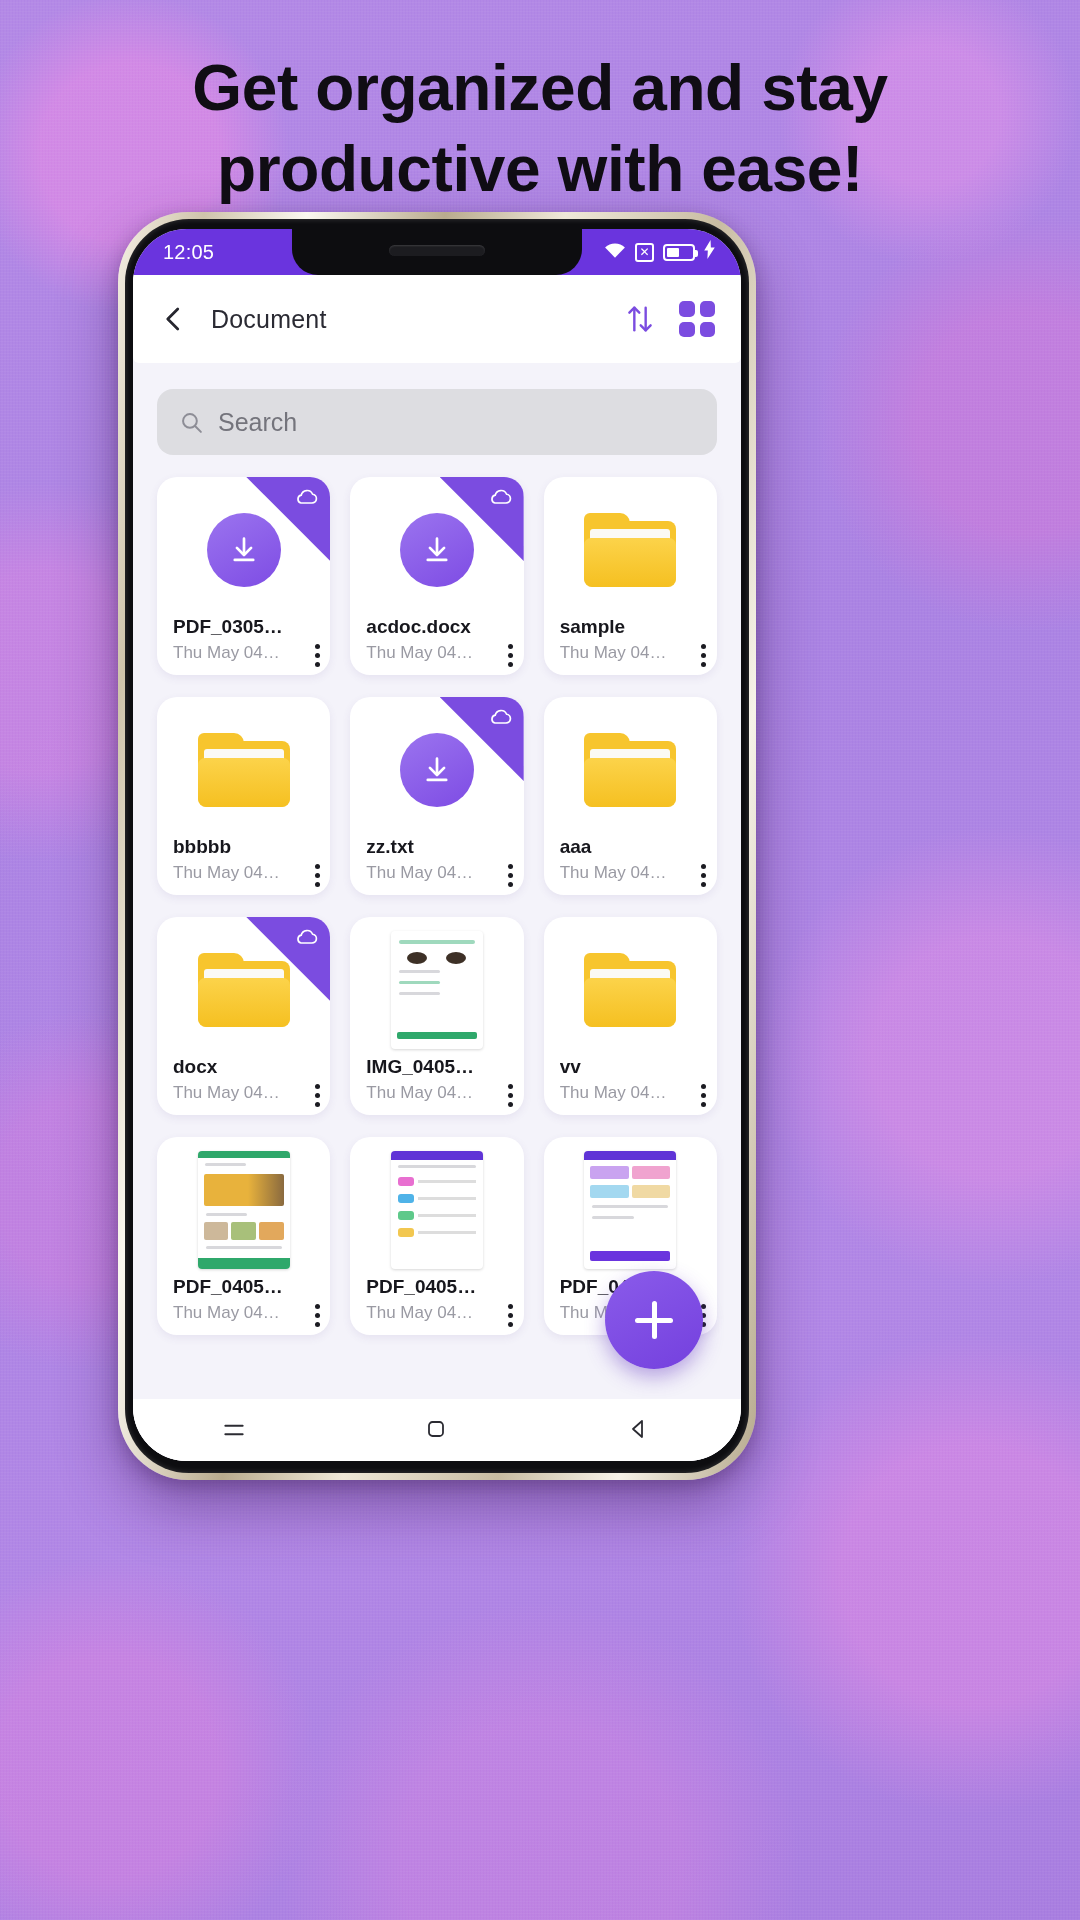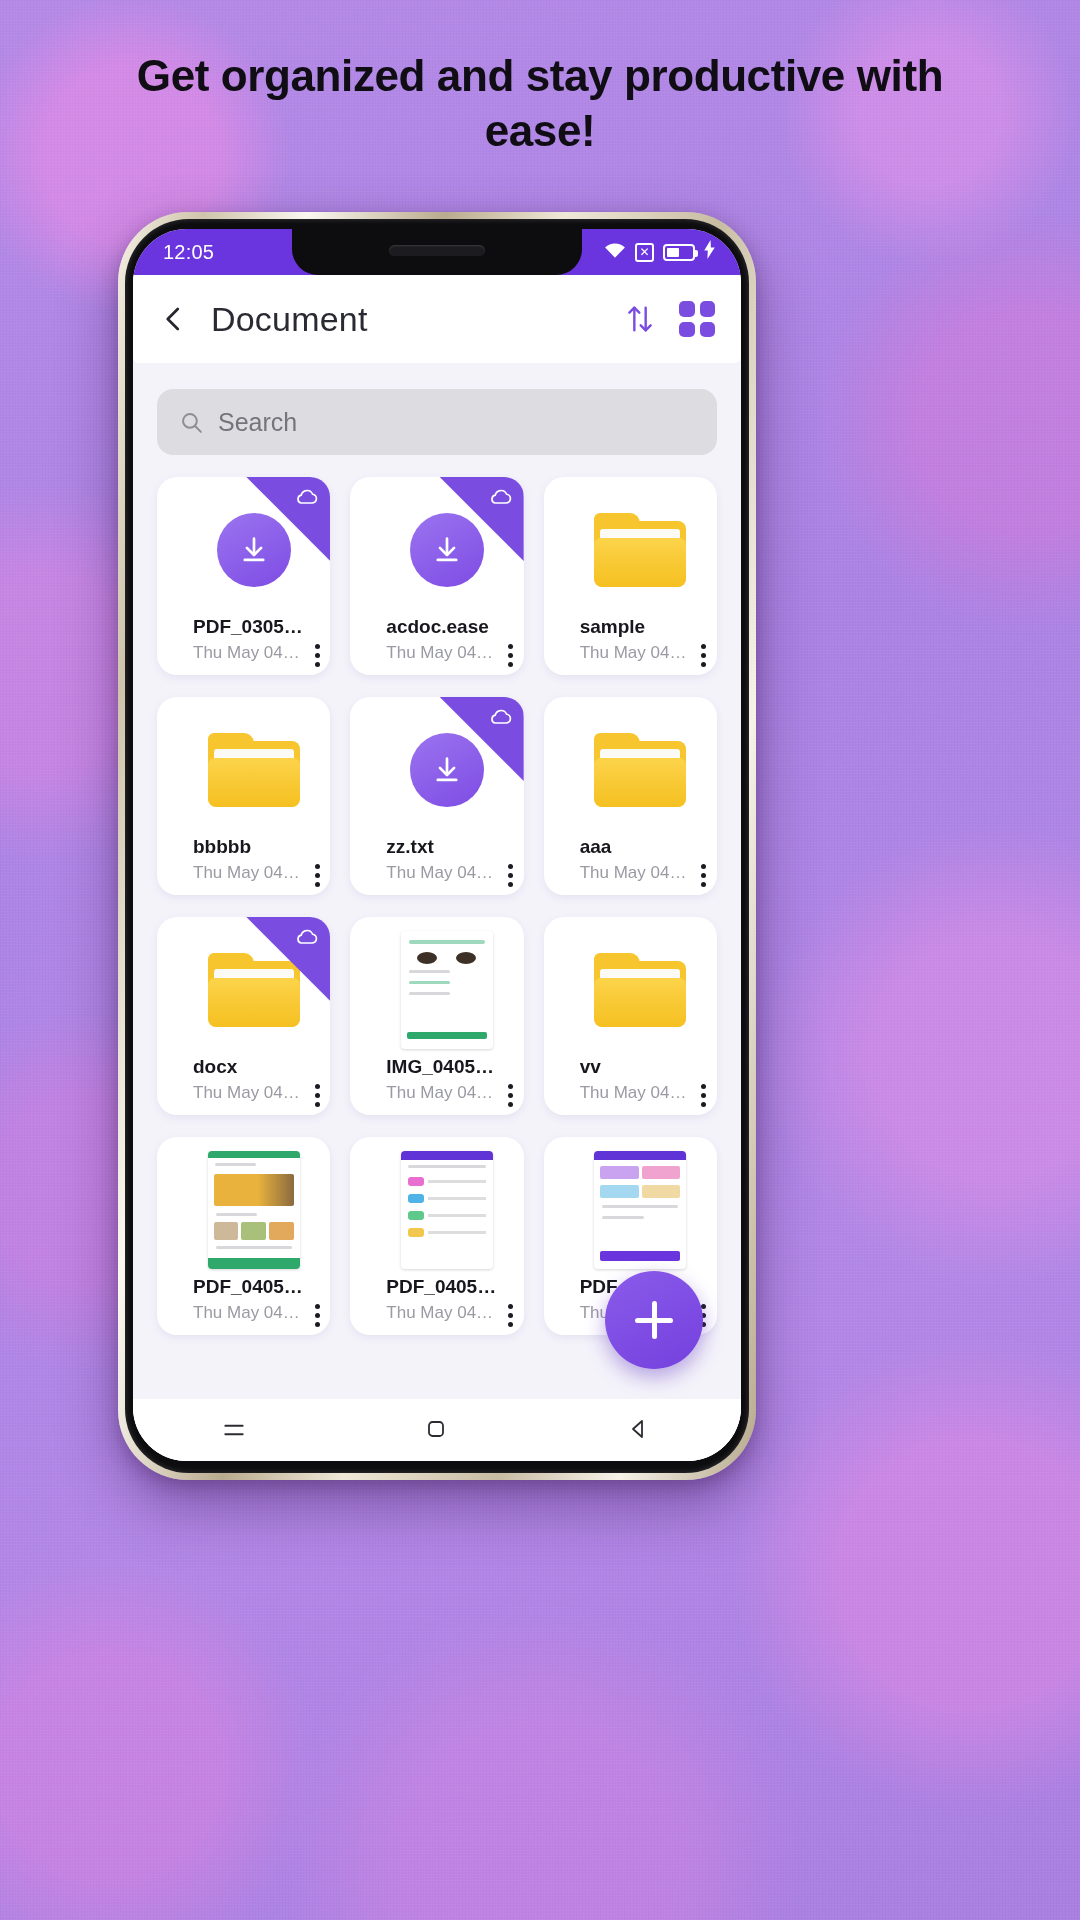--- a/index.html
+++ b/index.html
@@ -27,21 +27,21 @@
     content:"";position:absolute;inset:0;
     background-image:
       repeating-linear-gradient(0deg, rgba(255,255,255,.035) 0 1px, transparent 1px 3px),
       repeating-linear-gradient(90deg, rgba(0,0,0,.03) 0 1px, transparent 1px 3px);
     mix-blend-mode:overlay;
   }
 
   
   .headline{
     position:absolute;left:0;right:0;top:48px;text-align:center;
-    color:#100d14;font-size:44px;line-height:1.26;font-weight:700;
+    color:#100d14;font-size:64px;line-height:1.26;font-weight:700;
     letter-spacing:-.4px;padding:0 100px;box-sizing:border-box;
   }
 
   
   .phone{
     position:absolute;left:118px;top:212px;width:638px;height:1268px;
     border-radius:70px;
     background:linear-gradient(100deg,#f4efe4 0%,#cfc4ab 10%,#fbf8f0 22%,#b9ab8e 38%,#efe8d8 52%,#c8bca2 70%,#f6f2e8 84%,#b6a98d 100%);
     box-shadow:0 26px 60px rgba(52,20,80,.42), 0 6px 18px rgba(52,20,80,.3);
     padding:7px;box-sizing:border-box;
@@ -89,21 +89,21 @@
   }
   .ic-batt i{display:block;height:100%;width:52%;background:#fff;border-radius:1px;}
 
   
   .appbar{
     background:#fff;height:88px;display:flex;align-items:center;
     padding:0 26px;box-sizing:border-box;gap:22px;position:relative;z-index:5;
     border-bottom-left-radius:6px;border-bottom-right-radius:6px;
   }
   .back{width:30px;height:30px;flex:0 0 auto;}
-  .title{font-size:34px;color:#2a2a33;font-weight:400;flex:1;letter-spacing:.2px;}
+  .title{font-size:25px;color:#2a2a33;font-weight:400;flex:1;letter-spacing:.2px;}
   .sort{width:34px;height:34px;flex:0 0 auto;}
   .gridtog{
     width:36px;height:36px;flex:0 0 auto;display:grid;
     grid-template-columns:1fr 1fr;grid-template-rows:1fr 1fr;gap:5px;
   }
   .gridtog span{background:#7b4ce0;border-radius:5px;display:block;}
 
   
   .content{
     position:absolute;left:0;right:0;top:134px;bottom:0;
@@ -118,21 +118,21 @@
   .search .ph{color:#74747c;font-size:25px;}
 
   
   .grid{
     display:grid;grid-template-columns:repeat(3,1fr);
     gap:22px 20px;padding:12px 24px 30px;
   }
   .card{
     background:#fff;border-radius:20px;height:198px;
     box-shadow:0 3px 9px rgba(90,70,140,.09);
-    position:relative;overflow:hidden;display:flex;flex-direction:column;padding-left:20px;
+    position:relative;overflow:hidden;display:flex;flex-direction:column;
   }
   .thumb{
     flex:1;display:flex;align-items:center;justify-content:center;
     padding-top:8px;position:relative;overflow:hidden;
   }
   .corner{
     position:absolute;top:0;right:0;width:84px;height:84px;
     background:#7b4ce0;clip-path:polygon(100% 0,0 0,100% 100%);
     z-index:3;
   }
@@ -311,21 +311,21 @@
               <div class="thumb">
                 <span class="dl">
                   <svg width="34" height="34" viewBox="0 0 24 24" fill="none" stroke="#fff" stroke-width="1.9" stroke-linecap="round" stroke-linejoin="round">
                     <path d="M12 4v11"></path>
                     <polyline points="7 10.5 12 15.5 17 10.5"></polyline>
                     <path d="M5.5 19h13"></path>
                   </svg>
                 </span>
               </div>
               <div class="meta">
-                <div class="fname">acdoc.ease</div>
+                <div class="fname">acdoc.docx</div>
                 <div class="fdate">Thu May 04…</div>
                 <span class="dots">
                   <i></i>
                   <i></i>
                   <i></i>
                 </span>
               </div>
             </div>
             <div class="card">
               <div class="thumb">

